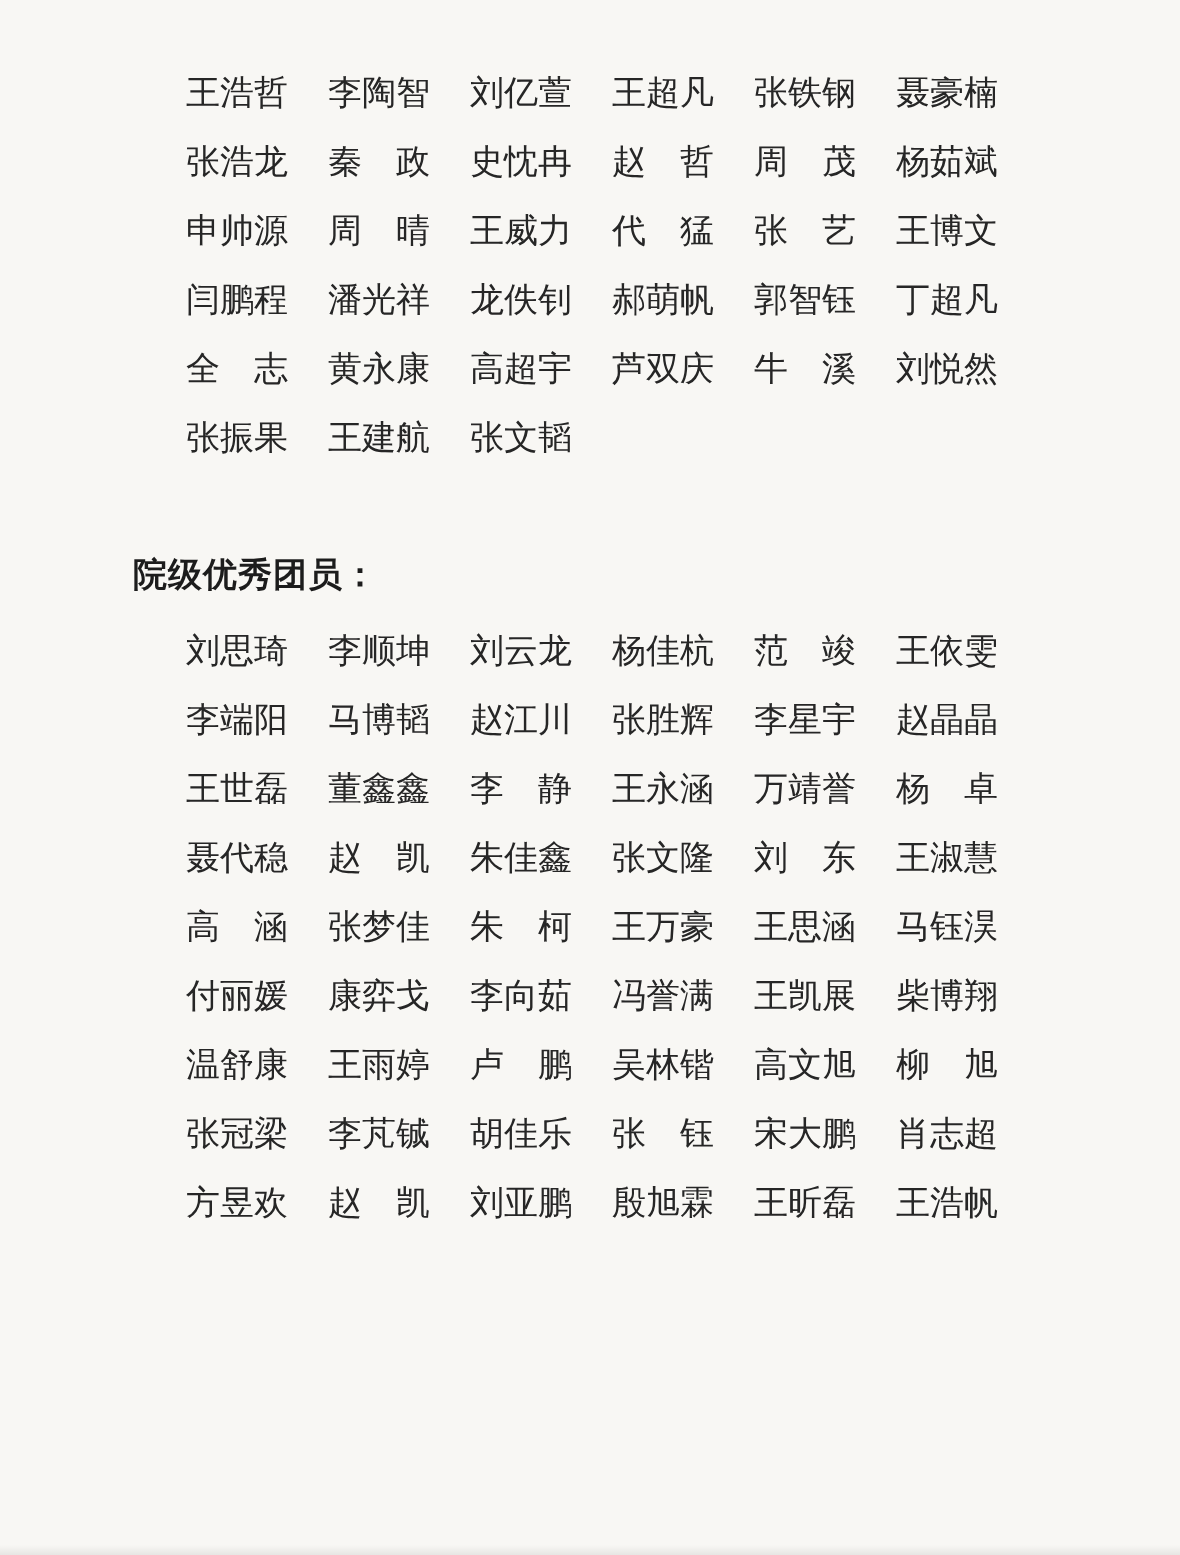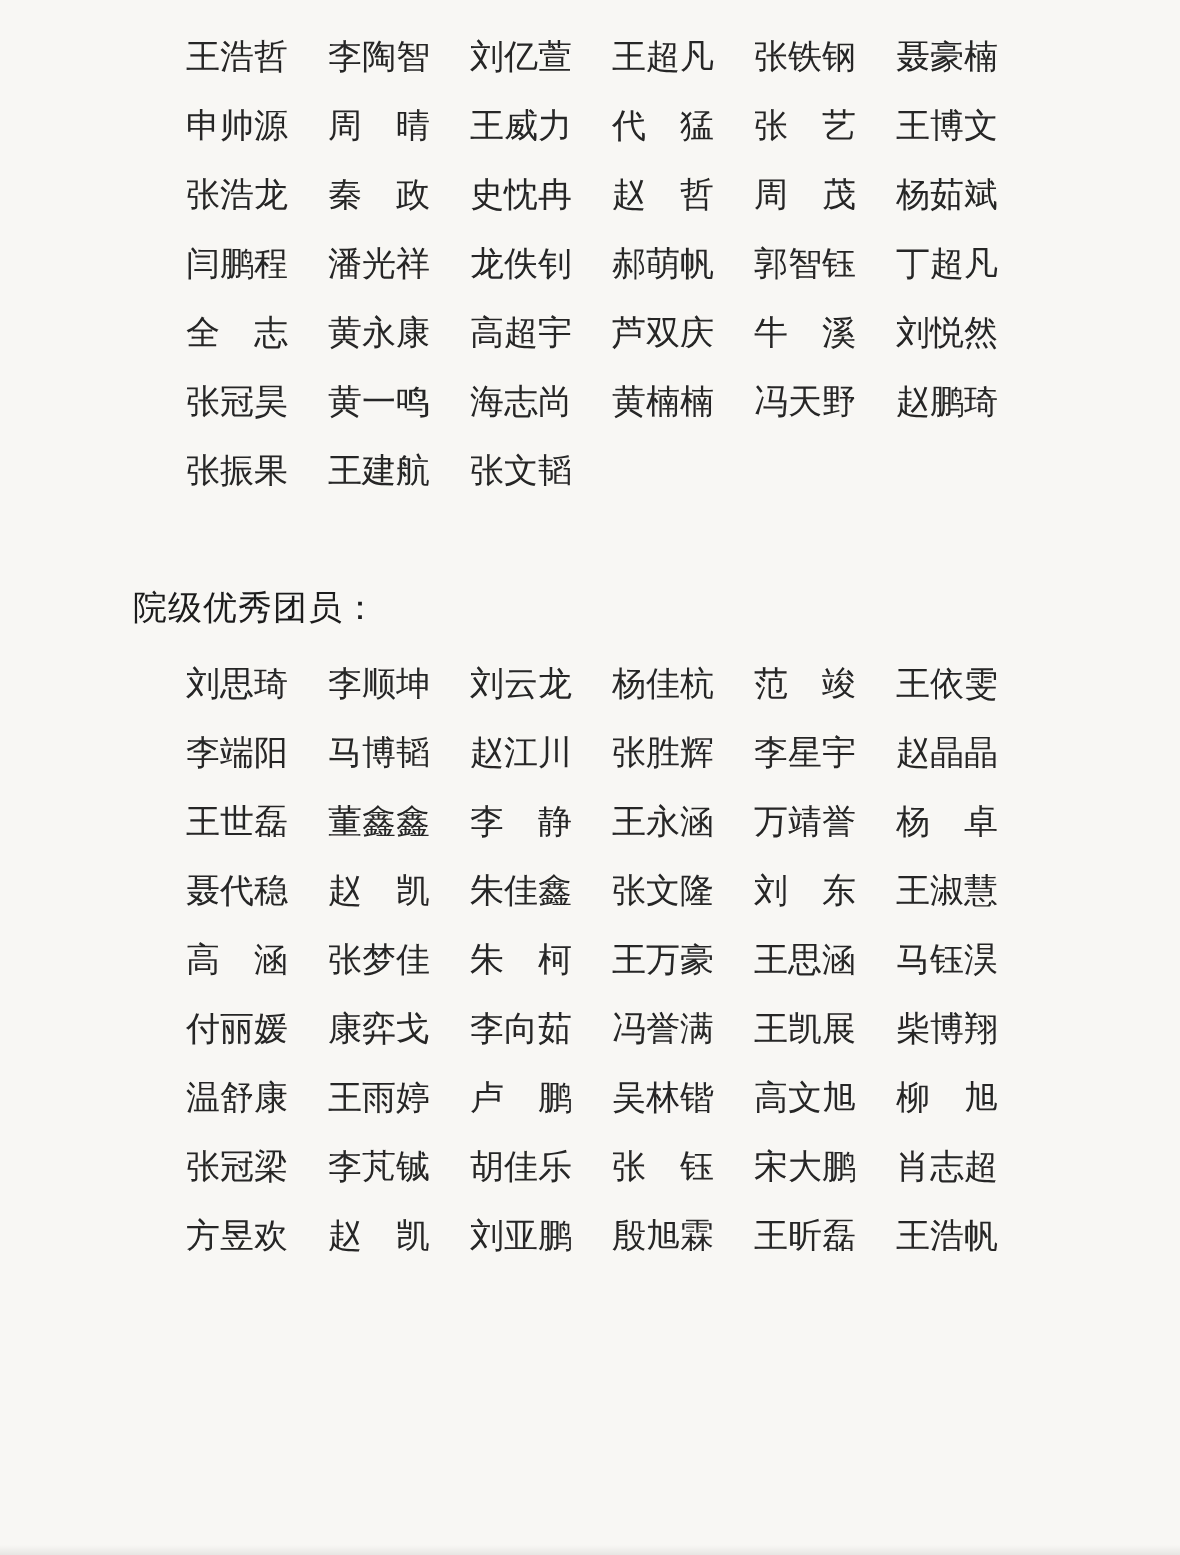--- a/index.html
+++ b/index.html
@@ -18,25 +18,26 @@
     
     content: "";
     position: absolute;
     left: 0; right: 0; bottom: 0;
     height: 10px;
     background: linear-gradient(to bottom, rgba(0,0,0,0), rgba(0,0,0,0.07));
     pointer-events: none;
   }
   .name-list {
     padding-top: 40px;
+    margin-top: 36px;
   }
   .section-heading {
     margin: 102px 0 43px 133px;
     font-family: "Liberation Sans", sans-serif;
-    font-weight: 400;
+    font-weight: 700;
     font-size: 34px;
     line-height: 34px;
     color: #1c1c1c;
     letter-spacing: 1px;
   }
   .name-grid {
     padding-left: 186px;
   }
   .name-row {
     display: flex;
@@ -66,58 +67,50 @@
       <div class="name-grid">
         <div class="name-row">
           <span class="name-cell">王浩哲</span>
           <span class="name-cell">李陶智</span>
           <span class="name-cell">刘亿萱</span>
           <span class="name-cell">王超凡</span>
           <span class="name-cell">张铁钢</span>
           <span class="name-cell">聂豪楠</span>
         </div>
         <div class="name-row">
+          <span class="name-cell">张浩龙</span>
+          <span class="name-cell">秦政</span>
+          <span class="name-cell">史忱冉</span>
+          <span class="name-cell">赵哲</span>
+          <span class="name-cell">周茂</span>
+          <span class="name-cell">杨茹斌</span>
+        </div>
+        <div class="name-row">
           <span class="name-cell">申帅源</span>
           <span class="name-cell">周晴</span>
           <span class="name-cell">王威力</span>
           <span class="name-cell">代猛</span>
           <span class="name-cell">张艺</span>
           <span class="name-cell">王博文</span>
-        </div>
-        <div class="name-row">
-          <span class="name-cell">张浩龙</span>
-          <span class="name-cell">秦政</span>
-          <span class="name-cell">史忱冉</span>
-          <span class="name-cell">赵哲</span>
-          <span class="name-cell">周茂</span>
-          <span class="name-cell">杨茹斌</span>
         </div>
         <div class="name-row">
           <span class="name-cell">闫鹏程</span>
           <span class="name-cell">潘光祥</span>
           <span class="name-cell">龙佚钊</span>
           <span class="name-cell">郝萌帆</span>
           <span class="name-cell">郭智钰</span>
           <span class="name-cell">丁超凡</span>
         </div>
         <div class="name-row">
           <span class="name-cell">全志</span>
           <span class="name-cell">黄永康</span>
           <span class="name-cell">高超宇</span>
           <span class="name-cell">芦双庆</span>
           <span class="name-cell">牛溪</span>
           <span class="name-cell">刘悦然</span>
-        </div>
-        <div class="name-row">
-          <span class="name-cell">张冠昊</span>
-          <span class="name-cell">黄一鸣</span>
-          <span class="name-cell">海志尚</span>
-          <span class="name-cell">黄楠楠</span>
-          <span class="name-cell">冯天野</span>
-          <span class="name-cell">赵鹏琦</span>
         </div>
         <div class="name-row">
           <span class="name-cell">张振果</span>
           <span class="name-cell">王建航</span>
           <span class="name-cell">张文韬</span>
         </div>
       </div>
       <div class="section-heading">院级优秀团员：</div>
       <div class="name-grid">
         <div class="name-row">

